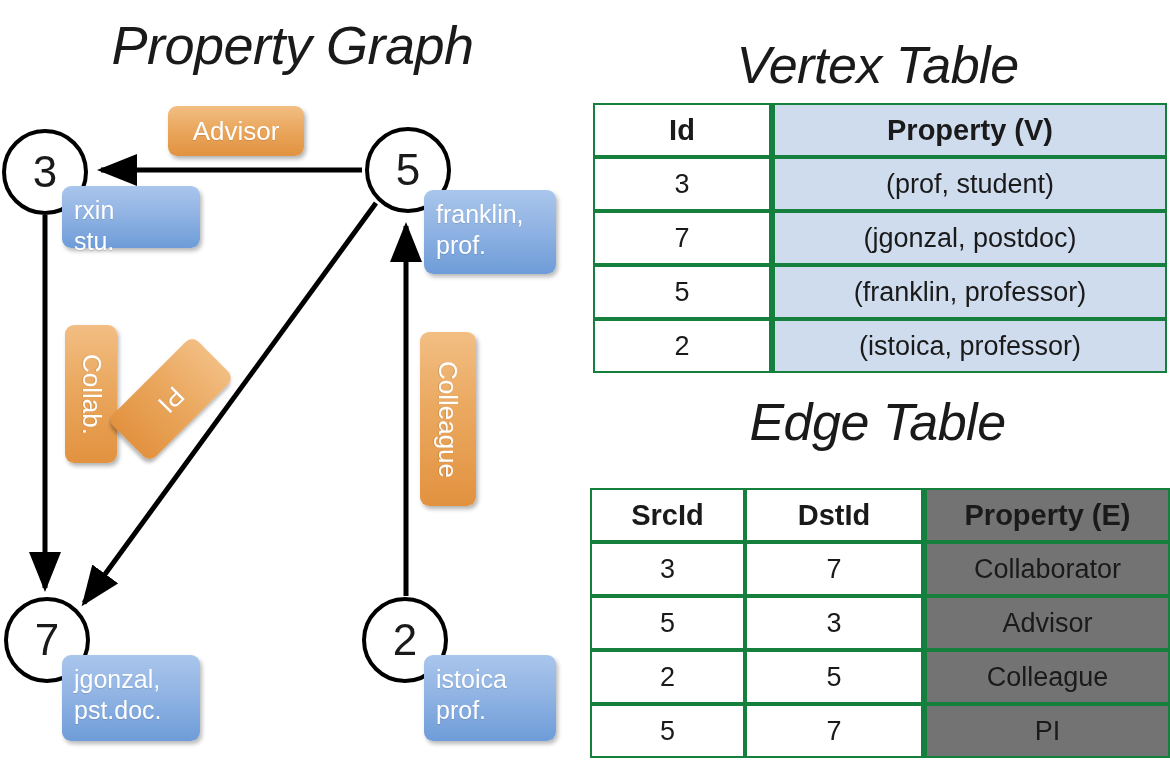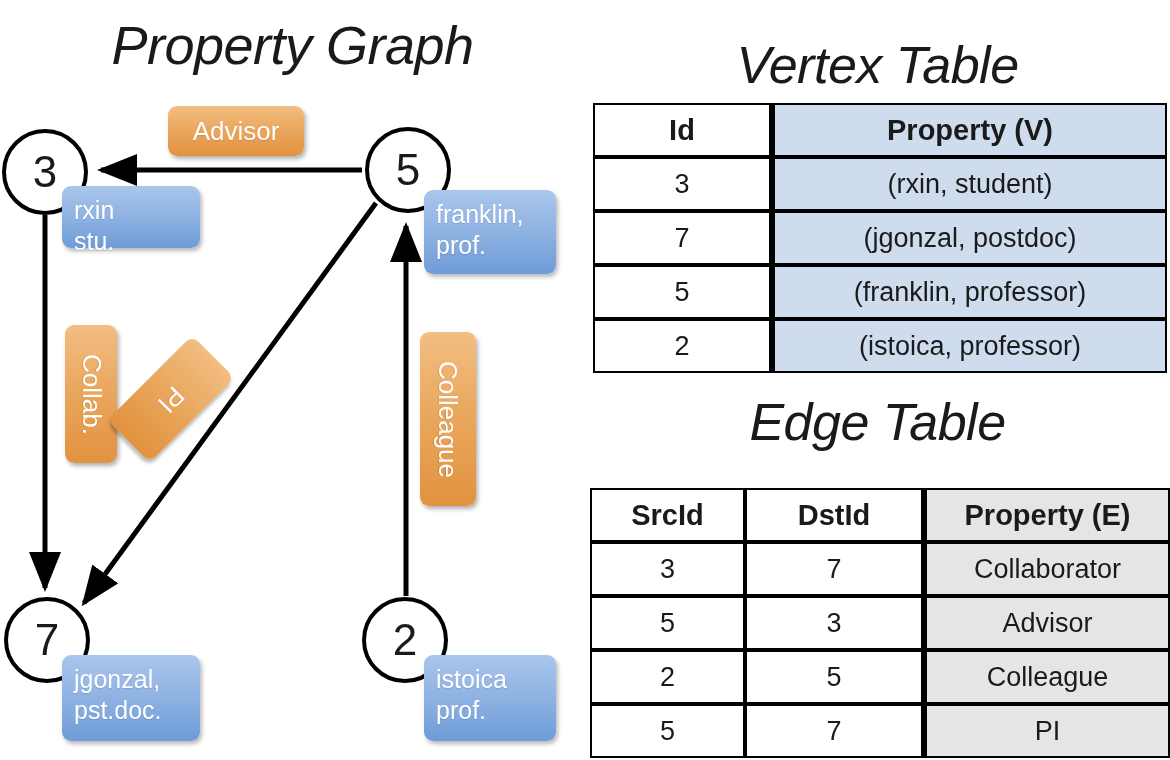--- a/index.html
+++ b/index.html
@@ -33,27 +33,27 @@
           box-shadow:2px 3px 4px rgba(0,0,0,.3);
           display:flex;align-items:center;justify-content:center;
           font-size:26px;box-sizing:border-box;
           text-shadow:0 1px 1px rgba(0,0,0,.12);}
   .elabel.vert span{display:block;transform:rotate(90deg);white-space:nowrap;}
   .elabel.diag{transform:rotate(45deg);}
   .elabel.diag span{display:block;transform:rotate(90deg);white-space:nowrap;}
 
   
   .tbl{position:absolute;border-collapse:separate;border-spacing:0;}
-  .tbl td,.tbl th{border:2px solid #000000;font-weight:400;
+  .tbl td,.tbl th{border:2px solid #15803d;font-weight:400;
                   font-size:27px;color:#1a1a1a;text-align:center;
                   padding:0;height:54px;box-sizing:border-box;}
   .tbl th{font-weight:700;font-size:29px;}
   .tbl .sep{border-left-width:4px;}
   .vprop{background:#cfdcee;}
-  .eprop{background:#e5e5e5;}
+  .eprop{background:#737373;}
 
   #vertex-table{left:593px;top:103px;width:574px;}
   #vertex-table .c-id{width:178px;}
   #vertex-table .c-prop{width:396px;}
 
   #edge-table{left:590px;top:488px;width:580px;}
   #edge-table .c-src{width:155px;}
   #edge-table .c-dst{width:178px;}
   #edge-table .c-eprop{width:247px;}
 </style>
@@ -128,21 +128,21 @@
 <table class="tbl" id="vertex-table">
   <thead>
     <tr>
       <th class="c-id">Id</th>
       <th class="c-prop sep vprop">Property (V)</th>
     </tr>
   </thead>
   <tbody>
     <tr>
       <td class="c-id">3</td>
-      <td class="c-prop sep vprop">(rxin, student)</td>
+      <td class="c-prop sep vprop">(prof, student)</td>
     </tr>
     <tr>
       <td class="c-id">7</td>
       <td class="c-prop sep vprop">(jgonzal, postdoc)</td>
     </tr>
     <tr>
       <td class="c-id">5</td>
       <td class="c-prop sep vprop">(franklin, professor)</td>
     </tr>
     <tr>

